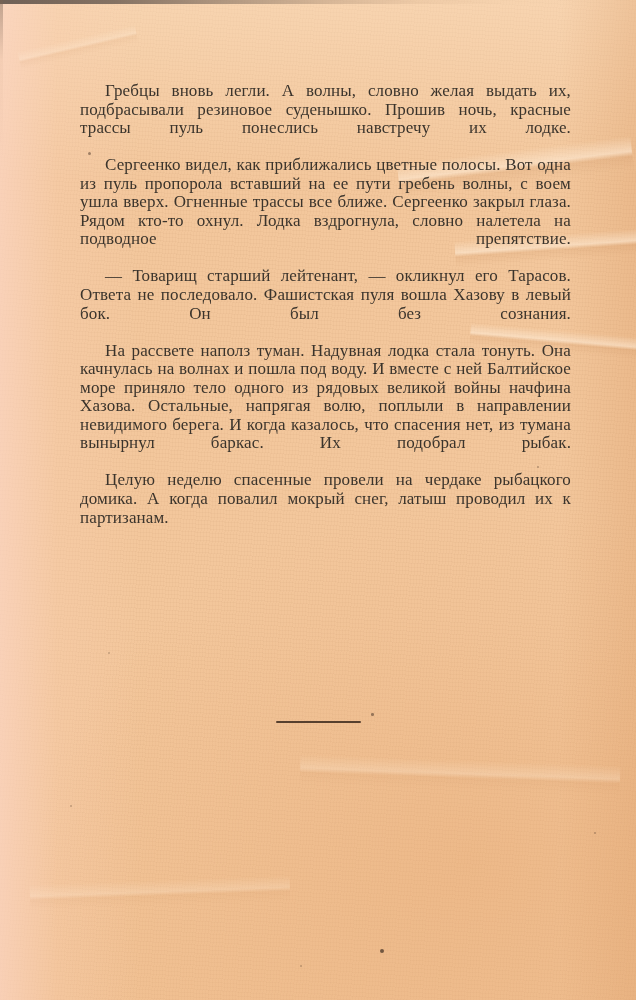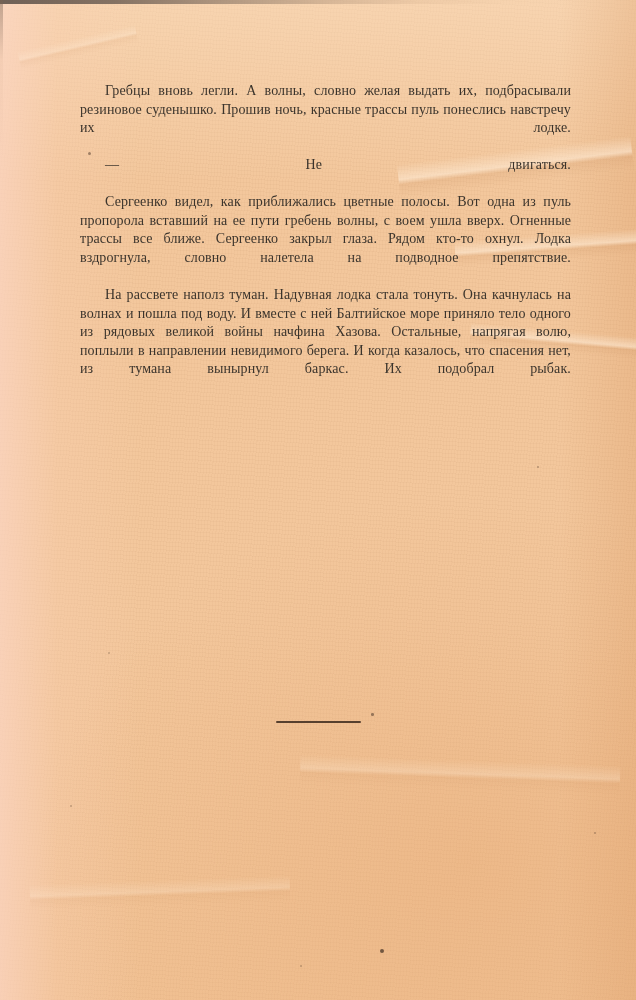--- a/index.html
+++ b/index.html
@@ -80,21 +80,21 @@
 
   
   #textblock {
     position: absolute;
     left: 80px;
     top: 82px;
     width: 491px;
     text-align: justify;
     text-justify: inter-word;
     color: #3b342c;
-    font-size: 14px;
+    font-size: 17px;
     line-height: 18.55px;
     letter-spacing: 0.12px;
     -webkit-font-smoothing: none;
   }
   #textblock p {
     margin: 0;
     text-indent: 25px;
     text-align: justify;
   }
   
@@ -135,20 +135,21 @@
   <div class="speck" style="left:380px; top:949px; width:4px;   height:4px;   opacity:.85;"></div>
   <div class="speck" style="left:371px; top:713px; width:2.5px; height:2.5px; opacity:.6;"></div>
   <div class="speck" style="left:300px; top:965px; width:2px;   height:2px;   opacity:.35;"></div>
   <div class="speck" style="left:594px; top:832px; width:2px;   height:2px;   opacity:.4;"></div>
   <div class="speck" style="left:70px;  top:805px; width:2px;   height:2px;   opacity:.35;"></div>
   <div class="speck" style="left:537px; top:466px; width:2px;   height:2px;   opacity:.4;"></div>
   <div class="speck" style="left:108px; top:652px; width:2px;   height:2px;   opacity:.3;"></div>
 
   <div id="textblock">
     <p>Гребцы вновь легли. А волны, словно желая выдать их, подбрасывали резиновое суденышко. Прошив ночь, красные трассы пуль понеслись навстречу их лодке.</p>
-    <p>— Не двигаться.</p>
     <p>Сергеенко видел, как приближались цветные полосы. Вот одна из пуль пропорола вставший на ее пути гребень волны, с воем ушла вверх. Огненные трассы все ближе. Сергеенко закрыл глаза. Рядом кто-то охнул. Лодка вздрогнула, словно налетела на подводное препятствие.</p>
+    <p>— Товарищ старший лейтенант, — окликнул его Тарасов. Ответа не последовало. Фашистская пуля вошла Хазову в левый бок. Он был без сознания.</p>
     <p>На рассвете наполз туман. Надувная лодка стала тонуть. Она качнулась на волнах и пошла под воду. И вместе с ней Балтийское море приняло тело одного из рядовых великой войны начфина Хазова. Остальные, напрягая волю, поплыли в направлении невидимого берега. И когда казалось, что спасения нет, из тумана вынырнул баркас. Их подобрал рыбак.</p>
+    <p>Целую неделю спасенные провели на чердаке рыбацкого домика. А когда повалил мокрый снег, латыш проводил их к партизанам.</p>
   </div>
 
   <div id="divider-rule"></div>
 
 </div>
 
 </body></html>

